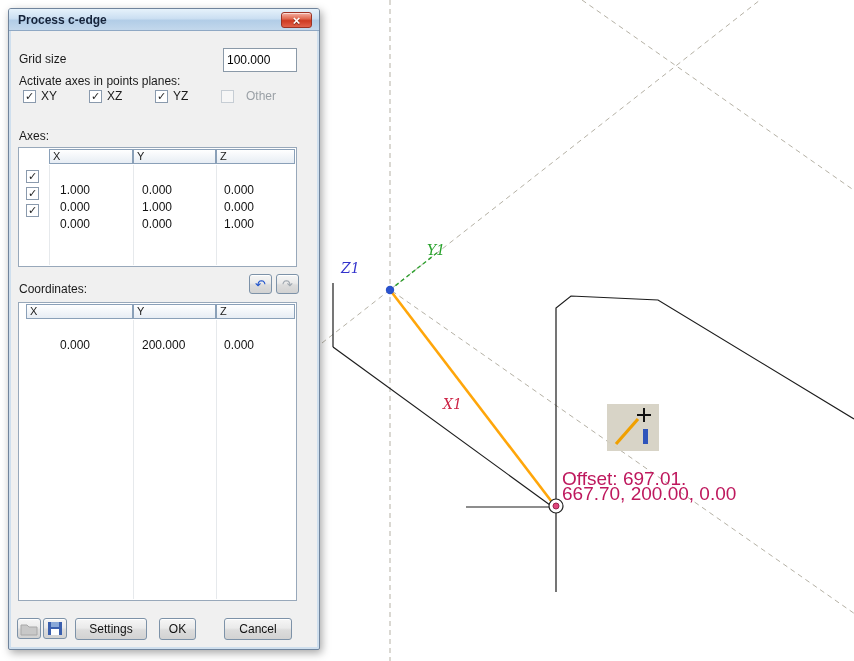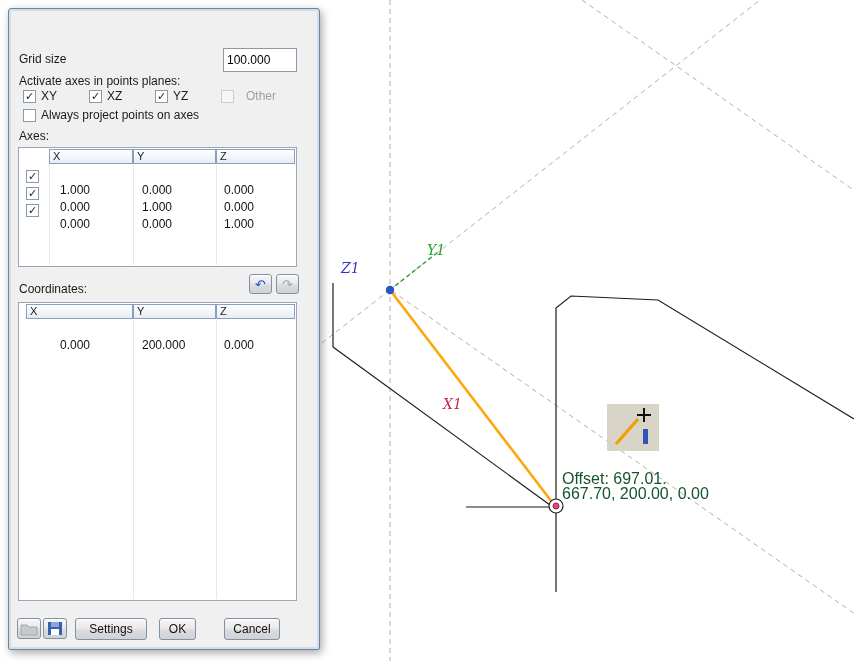--- a/index.html
+++ b/index.html
@@ -6,21 +6,21 @@
   html,body { background:#fff; }
   body { font-family:"Liberation Sans", sans-serif; }
   #screen { position:relative; width:854px; height:661px; background:#ffffff; overflow:hidden; }
 
   
   #scene { position:absolute; left:0; top:0; }
   .vp-label { position:absolute; font-family:"DejaVu Serif", serif; font-style:italic; font-size:14px; }
   #z1-label { left:341px; top:260px; color:#3333cc; }
   #y1-label { left:427px; top:242px; color:#27a22b; }
   #x1-label { left:443px; top:396px; color:#cc2244; }
-  .offset-note { position:absolute; left:562px; top:471px; color:#14532d; font-size:16px; line-height:15px; white-space:nowrap; }
+  .offset-note { position:absolute; left:562px; top:471px; color:#be185d; font-size:19px; line-height:15px; white-space:nowrap; }
   .cursor-icon { position:absolute; left:607px; top:404px; width:52px; height:47px; background:rgba(213,208,194,0.92); }
 
   
   .dialog { position:absolute; left:8px; top:8px; width:312px; height:642px;
             background:#f0f0f0; border:1px solid #70849c; border-radius:3px 3px 2px 2px;
             box-shadow:2px 3px 9px rgba(0,0,0,.35), inset 0 0 0 2px #cfdfee; }
   .titlebar { position:absolute; left:0; top:0; right:0; height:22px;
               background:linear-gradient(180deg,#e6f2fb 0%,#cbdff2 45%,#b2cde7 55%,#c3d8ec 100%);
               border-bottom:1px solid #8fa8c4; border-radius:2px 2px 0 0;
               display:flex; align-items:center; padding:0 9px; }
@@ -100,20 +100,26 @@
   <div class="cursor-icon">
     <svg width="52" height="47">
       <line x1="9" y1="40" x2="31" y2="15" stroke="#f0a000" stroke-width="3.2"></line>
       <line x1="30" y1="11" x2="44" y2="11" stroke="#111111" stroke-width="2"></line>
       <line x1="37" y1="4" x2="37" y2="18" stroke="#111111" stroke-width="2"></line>
       <rect x="36" y="25" width="5" height="15" fill="#2f55bb"></rect>
     </svg>
   </div>
 
   <div class="dialog">
+    <div class="titlebar">
+      <span class="dlg-title">Process c-edge</span>
+      <div class="close-btn">
+        <span class="close-x">×</span>
+      </div>
+    </div>
 
     <div class="dlg-body">
 
       <span class="lbl" style="left:10px; top:21px;">Grid size</span>
       <input class="txt" style="left: 214px; top: 17px; width: 74px;" value="100.000">
 
       <span class="lbl" style="left:10px; top:43px;">Activate axes in points planes:</span>
 
       <div class="chk" style="left:14px; top:58px;">
         <span class="cbox">
@@ -131,24 +137,20 @@
         <span class="cbox">
             <span class="cmark">✓</span>
           </span>
         <span class="chk-lbl">YZ</span>
       </div>
       <div class="chk disabled" style="left:212px; top:58px;gap:12px;">
         <span class="cbox disabled"></span>
         <span class="chk-lbl">Other</span>
       </div>
 
-      <div class="chk" style="left:14px; top:77px;">
-        <span class="cbox"></span>
-        <span class="chk-lbl">Always project points on axes</span>
-      </div>
 
       <span class="lbl" style="left:10px; top:98px;">Axes:</span>
 
       <div class="dtable" style="left:9px; top:116px; width:279px; height:120px;">
         <div class="th" style="left:30px;  width:84px;">X</div>
         <div class="th" style="left:114px; width:83px;">Y</div>
         <div class="th" style="left:197px; width:79px;">Z</div>
         <div class="colline" style="left:30px;"></div>
         <div class="colline" style="left:114px;"></div>
         <div class="colline" style="left:197px;"></div>
@@ -209,17 +211,17 @@
       </div>
       <div class="btn icon-btn" style="left:34px; top:587px;">
         <svg width="16" height="15">
           <rect x="1" y="1" width="14" height="13" fill="#3a5fae"></rect>
           <rect x="4" y="1" width="8" height="5" fill="#89a8d8"></rect>
           <rect x="4" y="8" width="8" height="6" fill="#ffffff"></rect>
         </svg>
       </div>
       <button class="btn" style="left:66px; top:587px; width:72px;text-align:center;">Settings</button>
       <button class="btn" style="left:150px; top:587px; width:37px;">OK</button>
-      <button class="btn" style="left:215px; top:587px; width:56px;">Cancel</button>
+      <button class="btn" style="left:215px; top:587px; width:68px;">Cancel</button>
     </div>
   </div>
 
 </div>
 
 </body></html>

